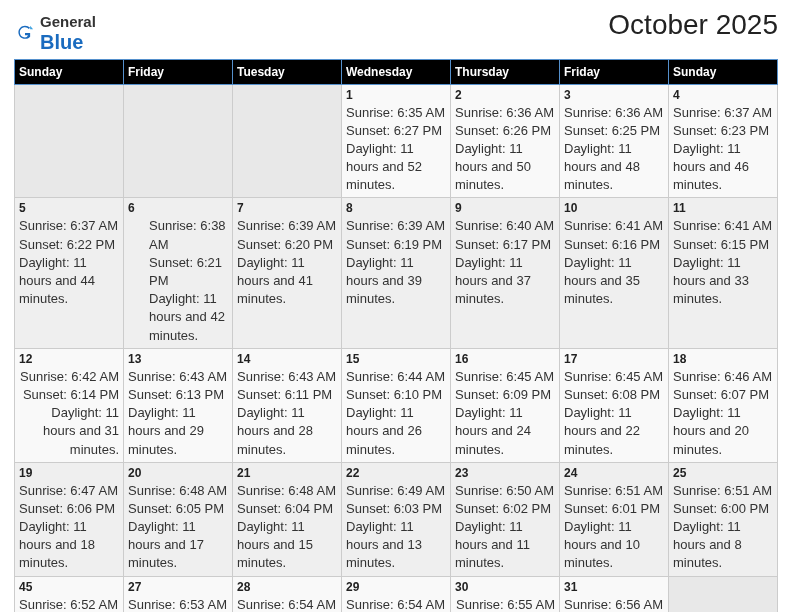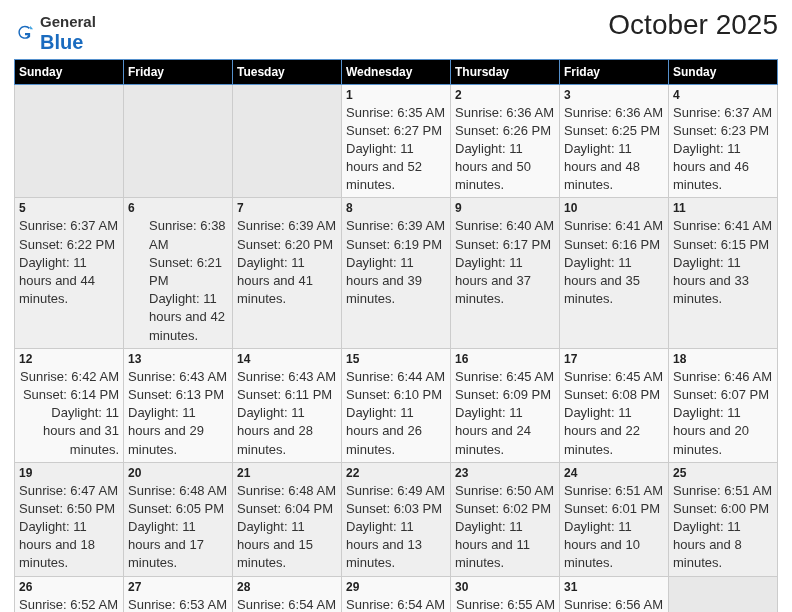--- a/index.html
+++ b/index.html
@@ -255,21 +255,21 @@
             <span class="day-num">18</span>
             <div class="cell-text" style="white-space: pre-line;">Sunrise: 6:46 AM
 Sunset: 6:07 PM
 Daylight: 11 hours and 20 minutes.</div>
           </td>
         </tr>
         <tr>
           <td>
             <span class="day-num">19</span>
             <div class="cell-text" style="white-space: pre-line;">Sunrise: 6:47 AM
-Sunset: 6:50 PM
+Sunset: 6:06 PM
 Daylight: 11 hours and 18 minutes.</div>
           </td>
           <td>
             <span class="day-num">20</span>
             <div class="cell-text" style="white-space: pre-line;">Sunrise: 6:48 AM
 Sunset: 6:05 PM
 Daylight: 11 hours and 17 minutes.</div>
           </td>
           <td>
             <span class="day-num">21</span>
@@ -297,21 +297,21 @@
           </td>
           <td>
             <span class="day-num">25</span>
             <div class="cell-text" style="white-space: pre-line;">Sunrise: 6:51 AM
 Sunset: 6:00 PM
 Daylight: 11 hours and 8 minutes.</div>
           </td>
         </tr>
         <tr>
           <td>
-            <span class="day-num">26</span>
+            <span class="day-num">45</span>
             <div class="cell-text" style="white-space: pre-line;">Sunrise: 6:52 AM
 Sunset: 5:59 PM
 Daylight: 11 hours and 6 minutes.</div>
           </td>
           <td>
             <span class="day-num">27</span>
             <div class="cell-text" style="white-space: pre-line;">Sunrise: 6:53 AM
 Sunset: 5:58 PM
 Daylight: 11 hours and 4 minutes.</div>
           </td>

